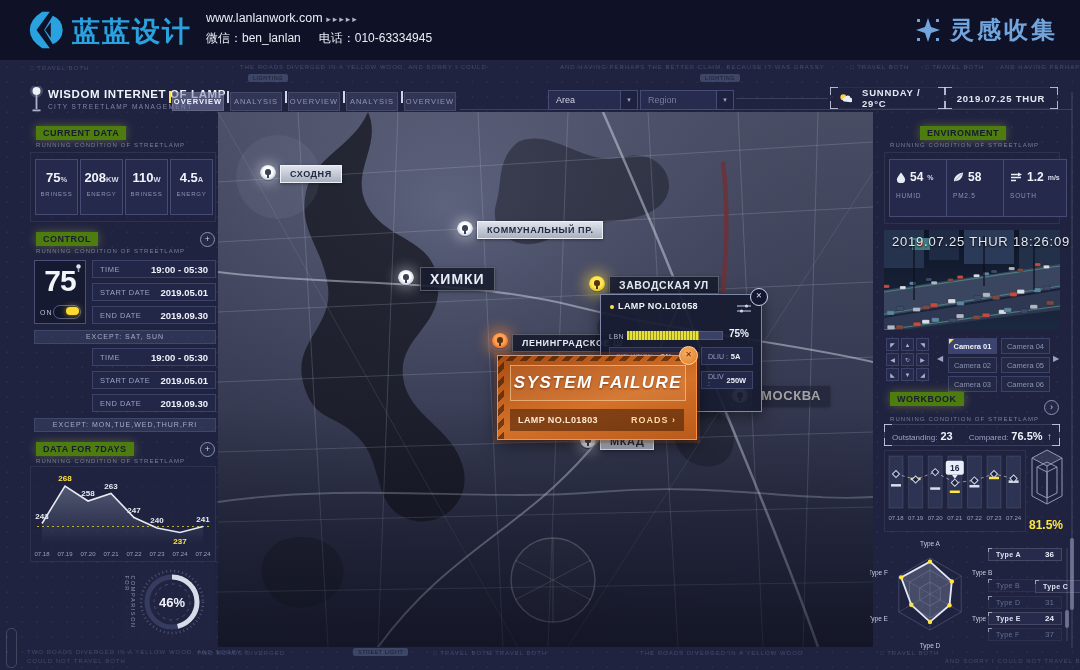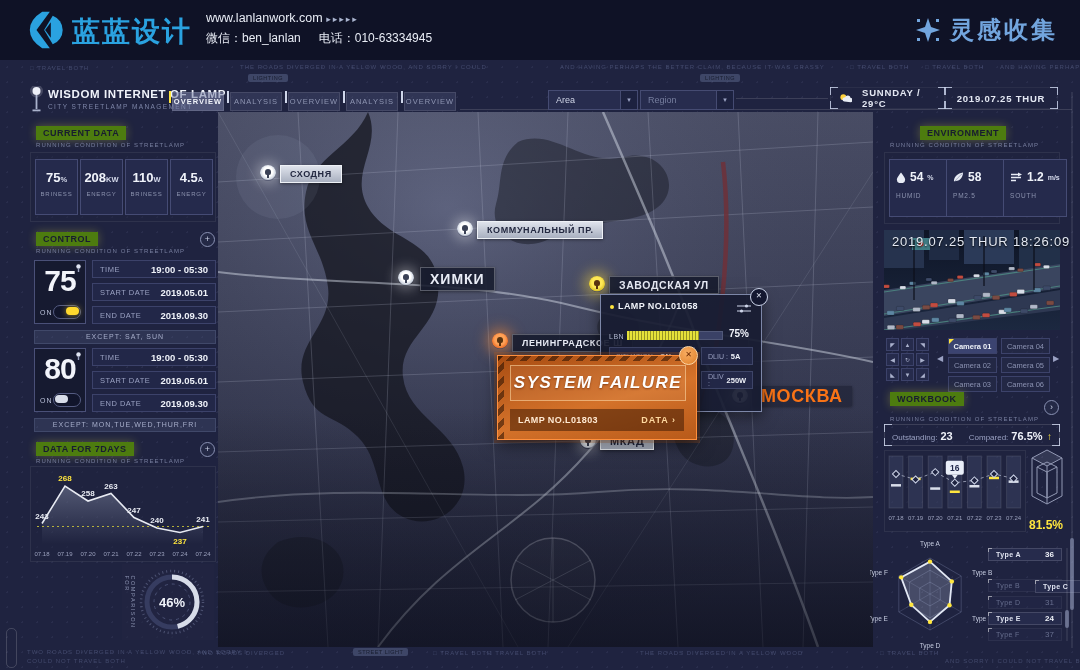--- a/index.html
+++ b/index.html
@@ -77,21 +77,21 @@
     box-shadow:0 0 12px 4px rgba(255,255,255,.30);}
   .pin::before{content:"";position:absolute;left:5px;top:3.5px;width:6px;height:6px;border-radius:50% 50% 2px 2px;background:#3a4156;}
   .pin::after{content:"";position:absolute;left:7px;top:9px;width:2px;height:4px;background:#3a4156;}
   .pin.yellow{background:radial-gradient(circle at 50% 42%,#ffe957 0 42%,#e3c92c 66%,rgba(255,233,87,0) 74%);box-shadow:0 0 13px 5px rgba(255,220,60,.45);}
   .pin.orange{background:radial-gradient(circle at 50% 42%,#ffa257 0 42%,#f2752c 66%,rgba(255,160,80,0) 74%);box-shadow:0 0 13px 5px rgba(255,140,50,.5);}
   .pin.orange::before,.pin.orange::after,.pin.yellow::before,.pin.yellow::after{background:#5a3410;}
   .maplbl{position:absolute;height:16px;line-height:16px;padding:0 9px;font-size:9px;font-weight:bold;letter-spacing:.6px;z-index:4;white-space:nowrap;}
   .lbl-light{background:linear-gradient(#dfe3ec,#a9b0c0);color:#232840;border:1px solid #eef1f6;box-shadow:0 1px 3px rgba(0,0,0,.4);}
   .lbl-dark{background:rgba(23,27,46,.88);color:#e9ecf6;border:1px solid rgba(255,255,255,.28);box-shadow:0 1px 3px rgba(0,0,0,.4);}
   .lbl-big{height:22px;line-height:22px;font-size:14px;letter-spacing:1px;}
-  .lbl-city{height:20px;line-height:20px;font-size:18px;background:rgba(25,29,48,.55);color:#f97316;border:none;}
+  .lbl-city{height:20px;line-height:20px;font-size:13px;background:rgba(25,29,48,.55);color:#a3a3a3;border:none;}
   
   .popup{position:absolute;left:600px;top:294px;width:160px;height:116px;background:rgba(24,28,50,.93);border:1px solid #7d87a8;box-shadow:0 4px 14px rgba(0,0,0,.5);z-index:5;}
   .pp-dot{position:absolute;left:9px;top:10px;width:4px;height:4px;background:#ffe63e;border-radius:50%;}
   .pp-title{position:absolute;left:17px;top:6px;font-size:9px;font-weight:bold;color:#f0f3fa;letter-spacing:.4px;}
   .pp-close{position:absolute;right:-7px;top:-7px;width:16px;height:16px;border-radius:50%;background:#141830;border:1.5px solid #cdd5ea;color:#dfe5f2;font-size:7.5px;line-height:14px;text-align:center;z-index:7;}
   .pp-lbn{position:absolute;left:8px;top:38px;font-size:7px;color:#aeb4cc;letter-spacing:.5px;}
   .pp-bar{position:absolute;left:26px;top:36px;width:96px;height:9px;background:#3a4166;box-shadow:inset 0 0 0 1px rgba(255,255,255,.12);}
   .pp-fill{height:100%;background:#e6e23a;
     background-image:repeating-linear-gradient(90deg,rgba(0,0,0,0) 0 2px,rgba(0,0,0,.35) 2px 3px);}
   .pp-pct{position:absolute;left:128px;top:33px;font-size:10px;font-weight:bold;color:#f0f3fa;}
@@ -320,33 +320,20 @@
   <div class="rowbox" style="left:92px;top:283px">
       <span class="rowlbl">START DATE</span>
       <span class="rowval">2019.05.01</span>
     </div>
   <div class="rowbox" style="left:92px;top:306px">
       <span class="rowlbl">END DATE</span>
       <span class="rowval">2019.09.30</span>
     </div>
   <div class="exc" style="left:34px;top:330px">EXCEPT: SAT, SUN</div>
 
-  <div class="numbox" style="left:34px;top:348px">
-    <div class="bignum">80</div>
-    <svg class="abs" style="right:3px;top:3px" width="7" height="9" viewBox="0 0 7 9">
-        <circle cx="3.5" cy="2.5" r="2.2" fill="#dfe4f2"></circle>
-        <rect x="2.8" y="4.5" width="1.4" height="3.5" fill="#9aa2c0"></rect>
-      </svg>
-    <div class="onrow">
-        <span class="onlbl">ON</span>
-      <div class="tgl" id="tgl-1">
-          <div class="knob"></div>
-        </div>
-      </div>
-  </div>
   <div class="rowbox" style="left:92px;top:348px">
       <span class="rowlbl">TIME</span>
       <span class="rowval">19:00 - 05:30</span>
     </div>
   <div class="rowbox" style="left:92px;top:371px">
       <span class="rowlbl">START DATE</span>
       <span class="rowval">2019.05.01</span>
     </div>
   <div class="rowbox" style="left:92px;top:394px">
       <span class="rowlbl">END DATE</span>
@@ -442,21 +429,21 @@
     <div class="pp-cell" style="left:100px;top:76px;width:52px">
         <span>DLIV :</span>
         <b>250W</b>
       </div>
   </div>
 
   <div class="fail">
     <div class="fail-title">SYSTEM FAILURE</div>
     <div class="fail-foot">
       <span class="fail-lamp">LAMP NO.L01803</span>
-      <span class="fail-more">DATA ›</span>
+      <span class="fail-more">ROADS ›</span>
     </div>
     <div class="fail-close">✕</div>
   </div>
 
   <div class="ytag" style="left:920px;top:126px">ENVIRONMENT</div>
   <div class="psub" style="left:890px;top:142px">RUNNING CONDITION OF STREETLAMP</div>
   <div class="pbox brk" style="left:884px;top:152px;width:176px;height:72px"></div>
   <div class="ecard" style="left:889px;top:159px">
     <div class="ec-top">
         <svg width="10" height="12" viewBox="0 0 12 13">

